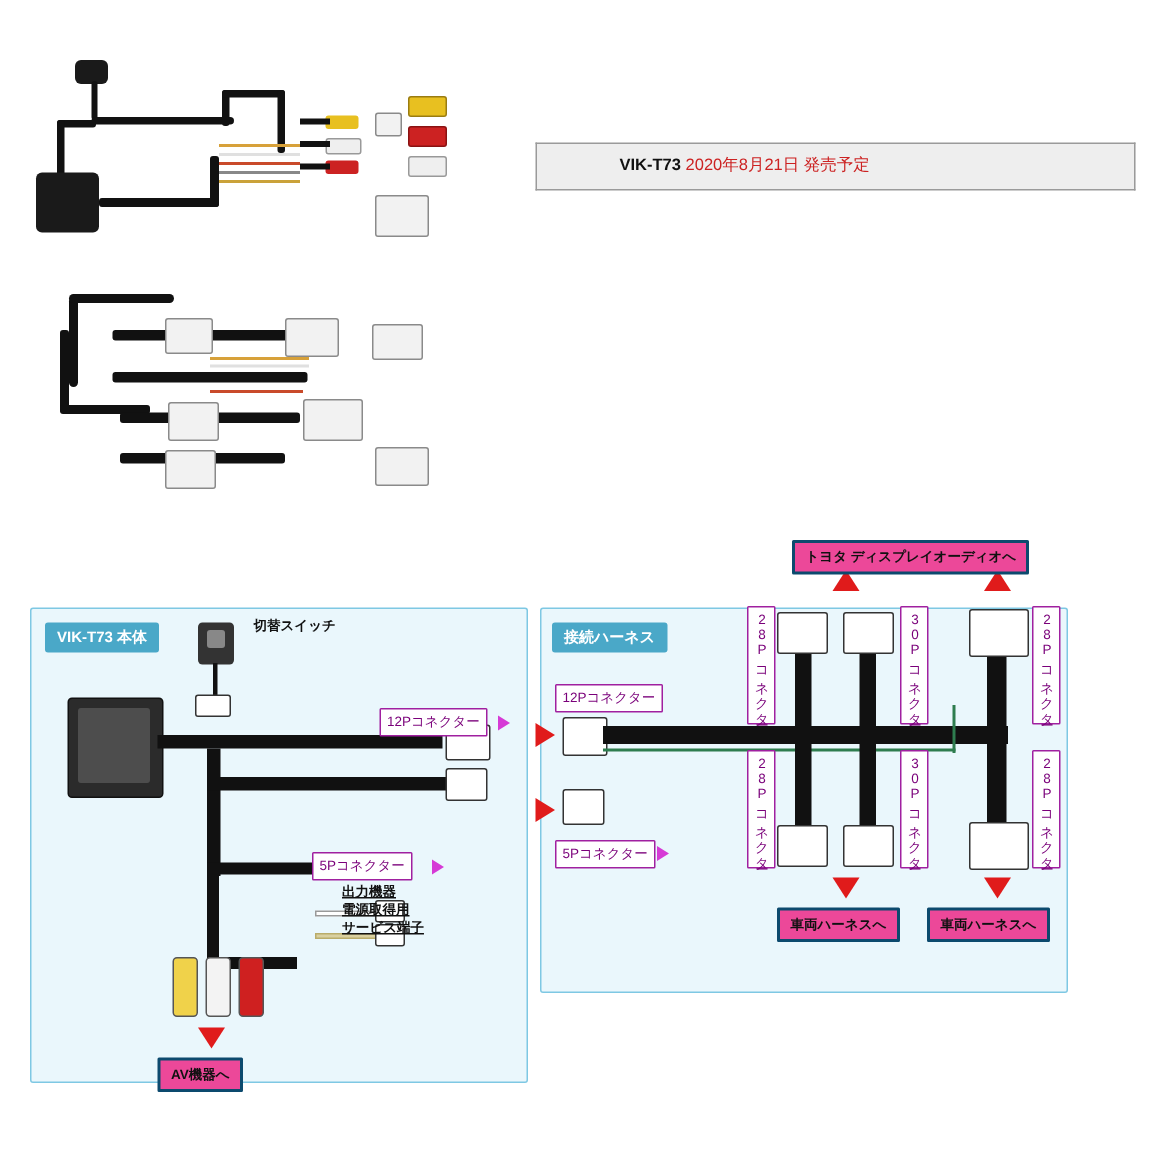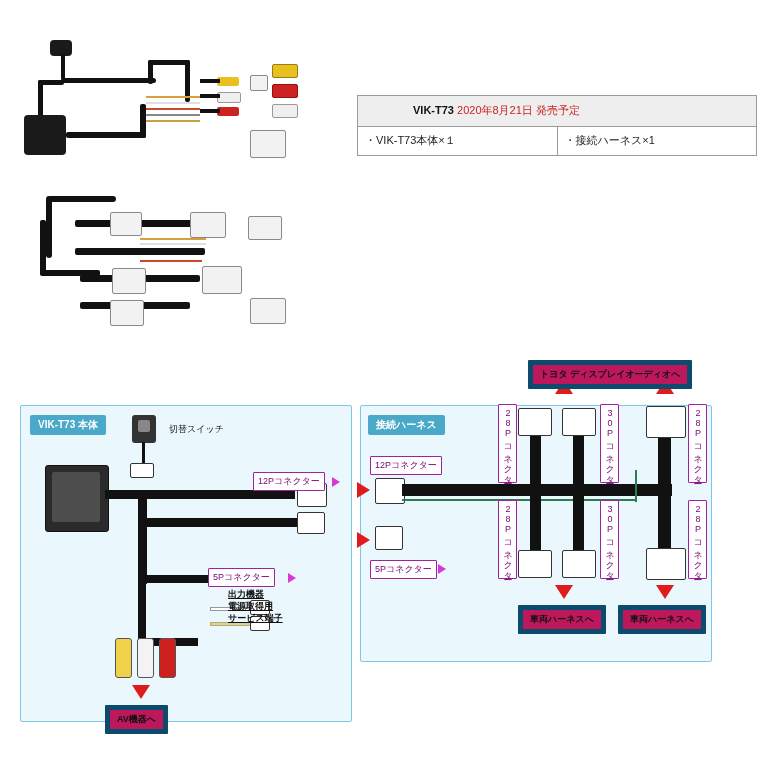--- a/index.html
+++ b/index.html
@@ -29,21 +29,21 @@
   
   #diagram{left:10px;top:360px;width:760px;height:410px;}
 
   .panel{position:absolute;border:1px solid #7ec8e3;background:#eaf7fc;border-radius:2px;}
   .panel-title{position:absolute;background:#4aa8c8;color:#fff;font-size:10px;
                padding:3px 8px;border-radius:2px;white-space:nowrap;font-weight:bold;}
 
   .label-p{position:absolute;border:1px solid #a020a0;color:#7a007a;background:#fff;
            font-size:9px;padding:2px 4px;white-space:nowrap;border-radius:1px;}
   .label-p.vert{writing-mode:vertical-rl;text-orientation:upright;letter-spacing:0px;padding:3px 2px;}
-  .label-k{position:absolute;border:5px solid #0c4a6e;background:#be185d;color:#111;
+  .label-k{position:absolute;border:2px solid #0c4a6e;background:#ec4899;color:#111;
            font-size:9px;font-weight:bold;padding:3px 7px;white-space:nowrap;border-radius:1px;}
   .plain{position:absolute;font-size:9px;color:#111;white-space:nowrap;line-height:1.35;}
 
   .unit{position:absolute;background:#333;border:1px solid #111;border-radius:3px;}
   .whitebox{position:absolute;background:#fff;border:1.5px solid #333;border-radius:2px;}
   .cable{position:absolute;background:#111;}
   .cable-thin{position:absolute;background:#111;}
   .greenline{position:absolute;background:#2e7d4f;height:1px;}
 
   .arrow-r{position:absolute;width:0;height:0;border-left:9px solid transparent;
@@ -117,40 +117,36 @@
 </div>
 
 <table id="spec" class="abs">
   <tbody>
       <tr>
     <td class="hdr" colspan="2">
       <span class="model">VIK-T73</span>
       <span class="rel">2020年8月21日 発売予定</span>
     </td>
   </tr>
-  <tr>
-    <td style="width:50%">・VIK-T73本体×１</td>
-    <td style="width:50%">・接続ハーネス×1</td>
-  </tr>
 </tbody>
   </table>
 
 <div id="diagram" class="abs">
 
   <div class="panel" style="left:10px;top:45px;width:330px;height:315px;"></div>
   <div class="panel-title" style="left:20px;top:55px;">VIK-T73 本体</div>
 
   <div class="unit" style="left:35px;top:105px;width:62px;height:65px;background:#2b2b2b;"></div>
   <div style="position:absolute;left:42px;top:112px;width:48px;height:50px;background:#4d4d4d;border-radius:2px;"></div>
 
   <div style="position:absolute;left:122px;top:55px;width:24px;height:28px;background:#333;border-radius:3px;"></div>
   <div style="position:absolute;left:128px;top:60px;width:12px;height:12px;background:#888;border-radius:2px;"></div>
   <div class="cable-thin" style="left:132px;top:82px;width:3px;height:22px;"></div>
   <div style="position:absolute;left:120px;top:103px;width:22px;height:13px;background:#fff;border:1.5px solid #333;border-radius:2px;"></div>
-  <div class="label-k" style="left:152px;top:60px;border:none;background:transparent;font-weight:normal;">切替スイッチ</div>
+  <div class="label-k" style="left:152px;top:48px;border:none;background:transparent;font-weight:bold;">切替スイッチ</div>
 
   <div class="cable" style="left:95px;top:130px;width:190px;height:9px;"></div>
   <div class="cable" style="left:128px;top:139px;width:9px;height:85px;"></div>
   <div class="cable" style="left:128px;top:158px;width:160px;height:9px;"></div>
   <div class="cable" style="left:128px;top:215px;width:80px;height:8px;"></div>
   <div class="cable" style="left:128px;top:215px;width:8px;height:70px;"></div>
 
   <div class="whitebox" style="left:287px;top:123px;width:28px;height:22px;"></div>
   <div class="whitebox" style="left:287px;top:152px;width:26px;height:20px;"></div>
 

